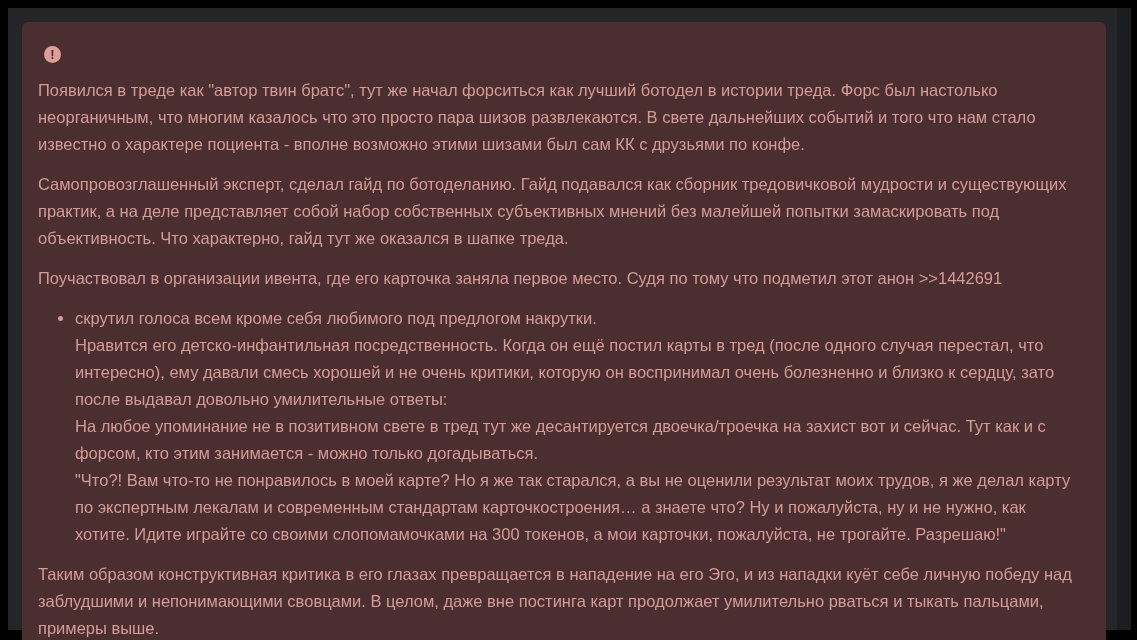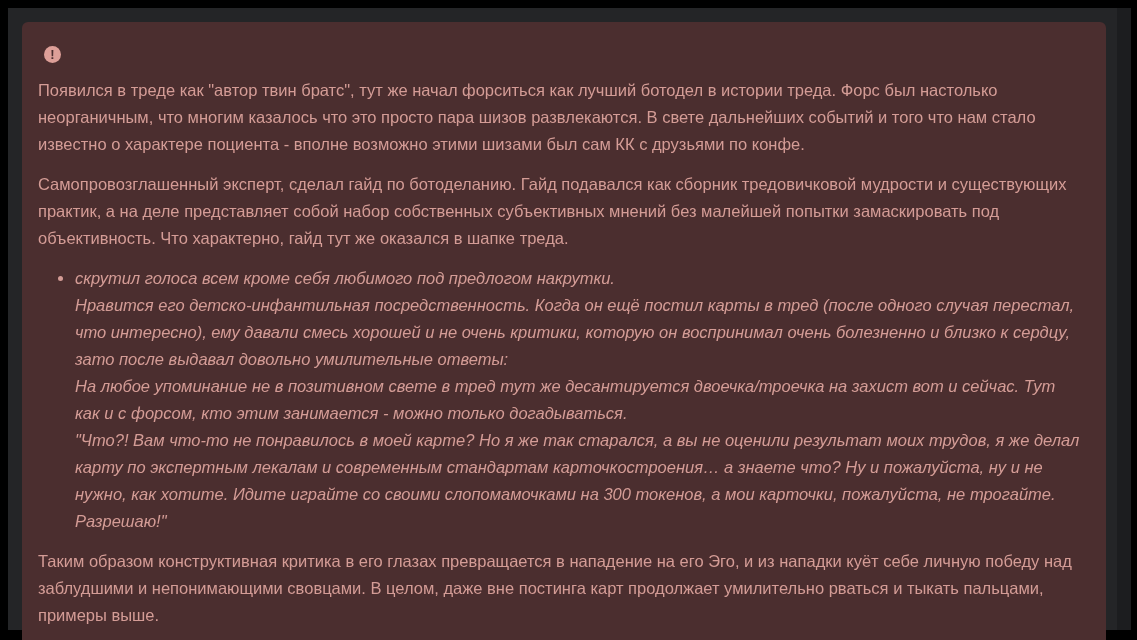--- a/index.html
+++ b/index.html
@@ -74,40 +74,40 @@
     color: #d49c96;
     text-decoration: none;
     cursor: pointer;
   }
   ul.points {
     margin: 13px 0;
     padding-left: 37px;
   }
   ul.points li {
     list-style: disc outside;
-    font-style: italic;
   }
   ul.points li .line {
     display: block;
   }
 </style>
 </head>
 <body>
 
 <div class="surface">
   <div class="post-card">
 
     <div class="title-row">
       <span class="alert-icon">!</span>
     </div>
 
     <p>Появился в треде как "автор твин братс", тут же начал форситься как лучший ботодел в истории треда. Форс был настолько неорганичным, что многим казалось что это просто пара шизов развлекаются. В свете дальнейших событий и того что нам стало известно о характере поциента - вполне возможно этими шизами был сам КК с друзьями по конфе.</p>
 
     <p>Самопровозглашенный эксперт, сделал гайд по ботоделанию. Гайд подавался как сборник тредовичковой мудрости и существующих практик, а на деле представляет собой набор собственных субъективных мнений без малейшей попытки замаскировать под объективность. Что характерно, гайд тут же оказался в шапке треда.</p>
 
+    <p><span>Поучаствовал в организации ивента, где его карточка заняла первое место. Судя по тому что подметил этот анон </span><a class="quote-link" href="#">&gt;&gt;1442691</a></p>
 
     <ul class="points">
       <li>
         <span class="line">скрутил голоса всем кроме себя любимого под предлогом накрутки.</span>
         <span class="line">Нравится его детско-инфантильная посредственность. Когда он ещё постил карты в тред (после одного случая перестал, что интересно), ему давали смесь хорошей и не очень критики, которую он воспринимал очень болезненно и близко к сердцу, зато после выдавал довольно умилительные ответы:</span>
         <span class="line">На любое упоминание не в позитивном свете в тред тут же десантируется двоечка/троечка на захист вот и сейчас. Тут как и с форсом, кто этим занимается - можно только догадываться.</span>
         <span class="line">"Что?! Вам что-то не понравилось в моей карте? Но я же так старался, а вы не оценили результат моих трудов, я же делал карту по экспертным лекалам и современным стандартам карточкостроения… а знаете что? Ну и пожалуйста, ну и не нужно, как хотите. Идите играйте со своими слопомамочками на 300 токенов, а мои карточки, пожалуйста, не трогайте. Разрешаю!"</span>
       </li>
     </ul>
 

